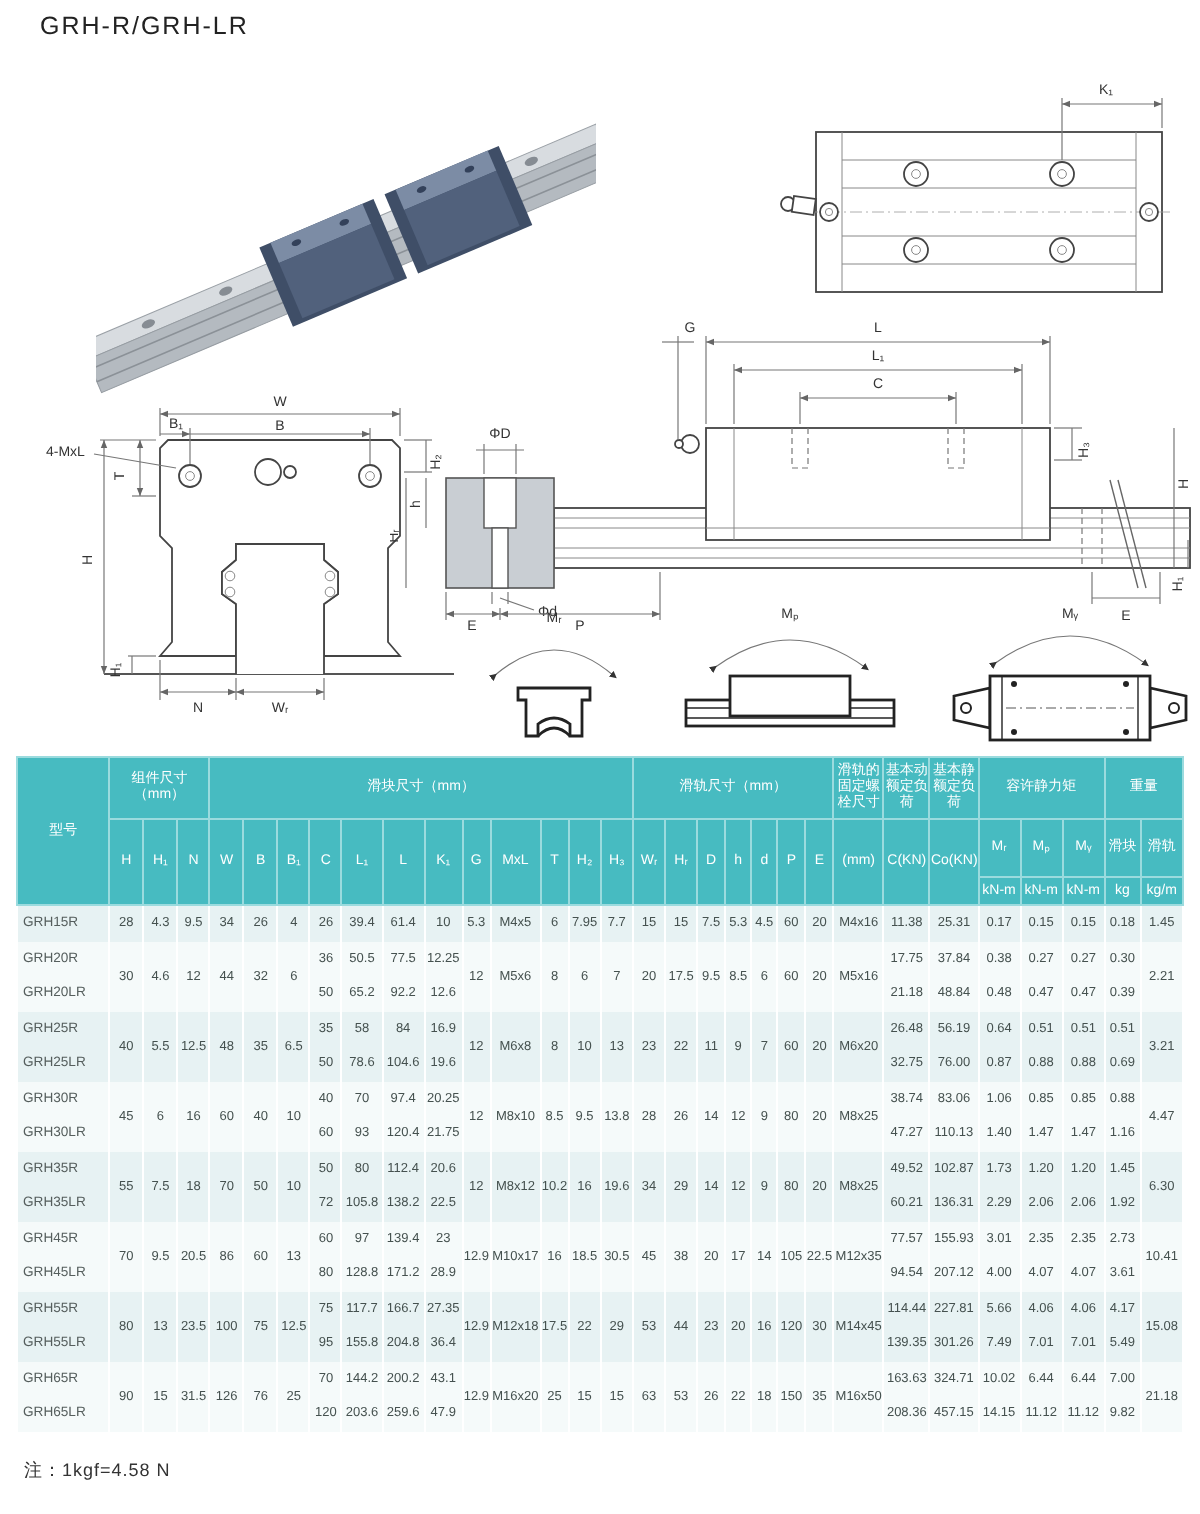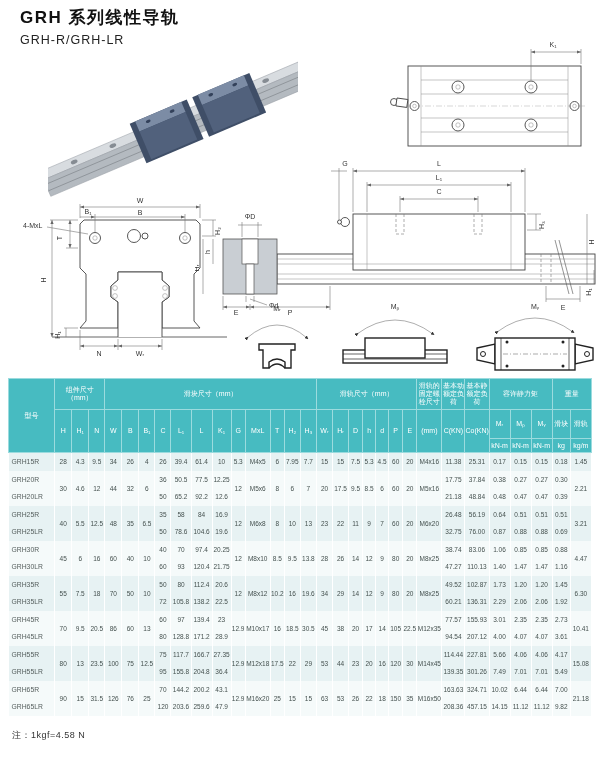--- a/index.html
+++ b/index.html
@@ -25,21 +25,20 @@
      border-right:1px solid rgba(255,255,255,0.9);overflow:hidden;white-space:nowrap;}
   #spec-table tbody tr.g-dark td{background:#e7f2f3;}
   #spec-table tbody tr.g-light td{background:#f5fafa;}
   #spec-table tbody td.model{text-align:left;padding-left:3px;font-size:6.8px;color:#555e5d;}
   .note{position:absolute;top:729px;left:12px;font-size:9px;color:#333;letter-spacing:0.5px;}
 </style>
 </head>
 <body>
 
 <div class="titles">
-  <div class="page-title">GRH 系列线性导轨</div>
   <div class="page-sub">GRH-R/GRH-LR</div>
 </div>
 
 <div class="drawing-area">
 
   <svg class="fig" style="left:48px;top:52px" width="250" height="146" viewBox="0 0 250 146">
     <g transform="rotate(-23 125 74)">
       <rect x="-15" y="64" width="280" height="9" fill="#d8dce0" stroke="#9aa0a6" stroke-width="0.5"></rect>
       <rect x="-15" y="73" width="280" height="18" fill="#b4bac0" stroke="#969ca2" stroke-width="0.5"></rect>
       <line x1="-15" y1="78" x2="265" y2="78" stroke="#8b9197" stroke-width="0.8"></line>

